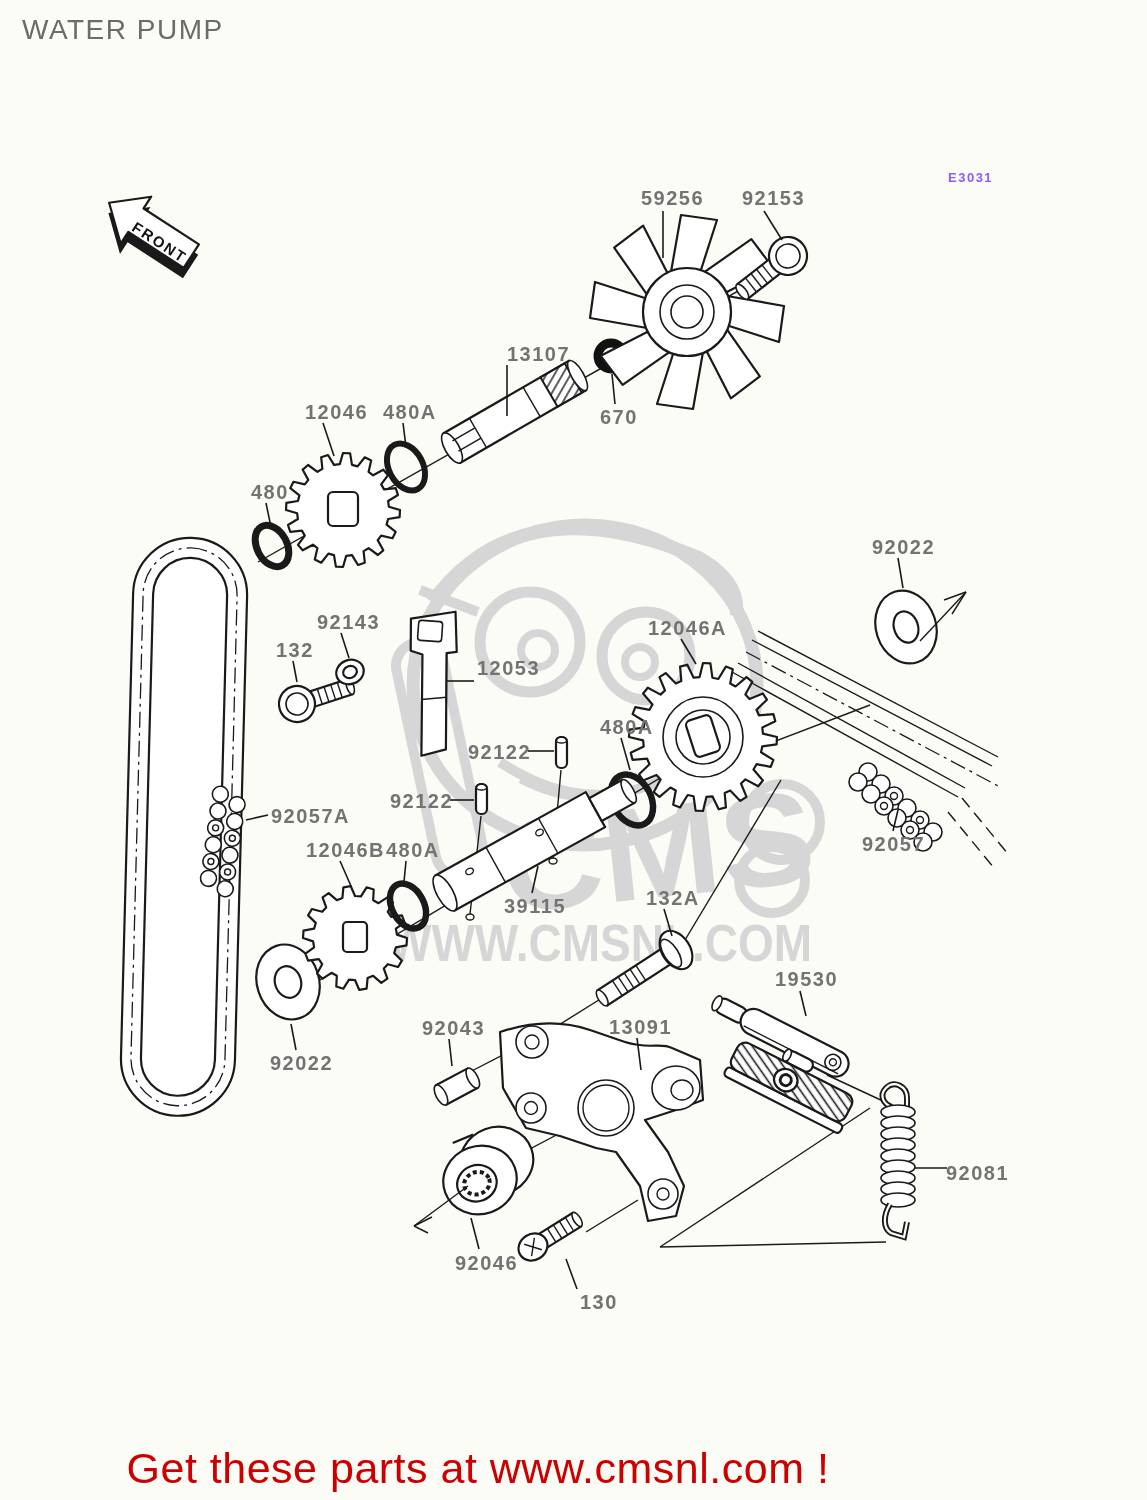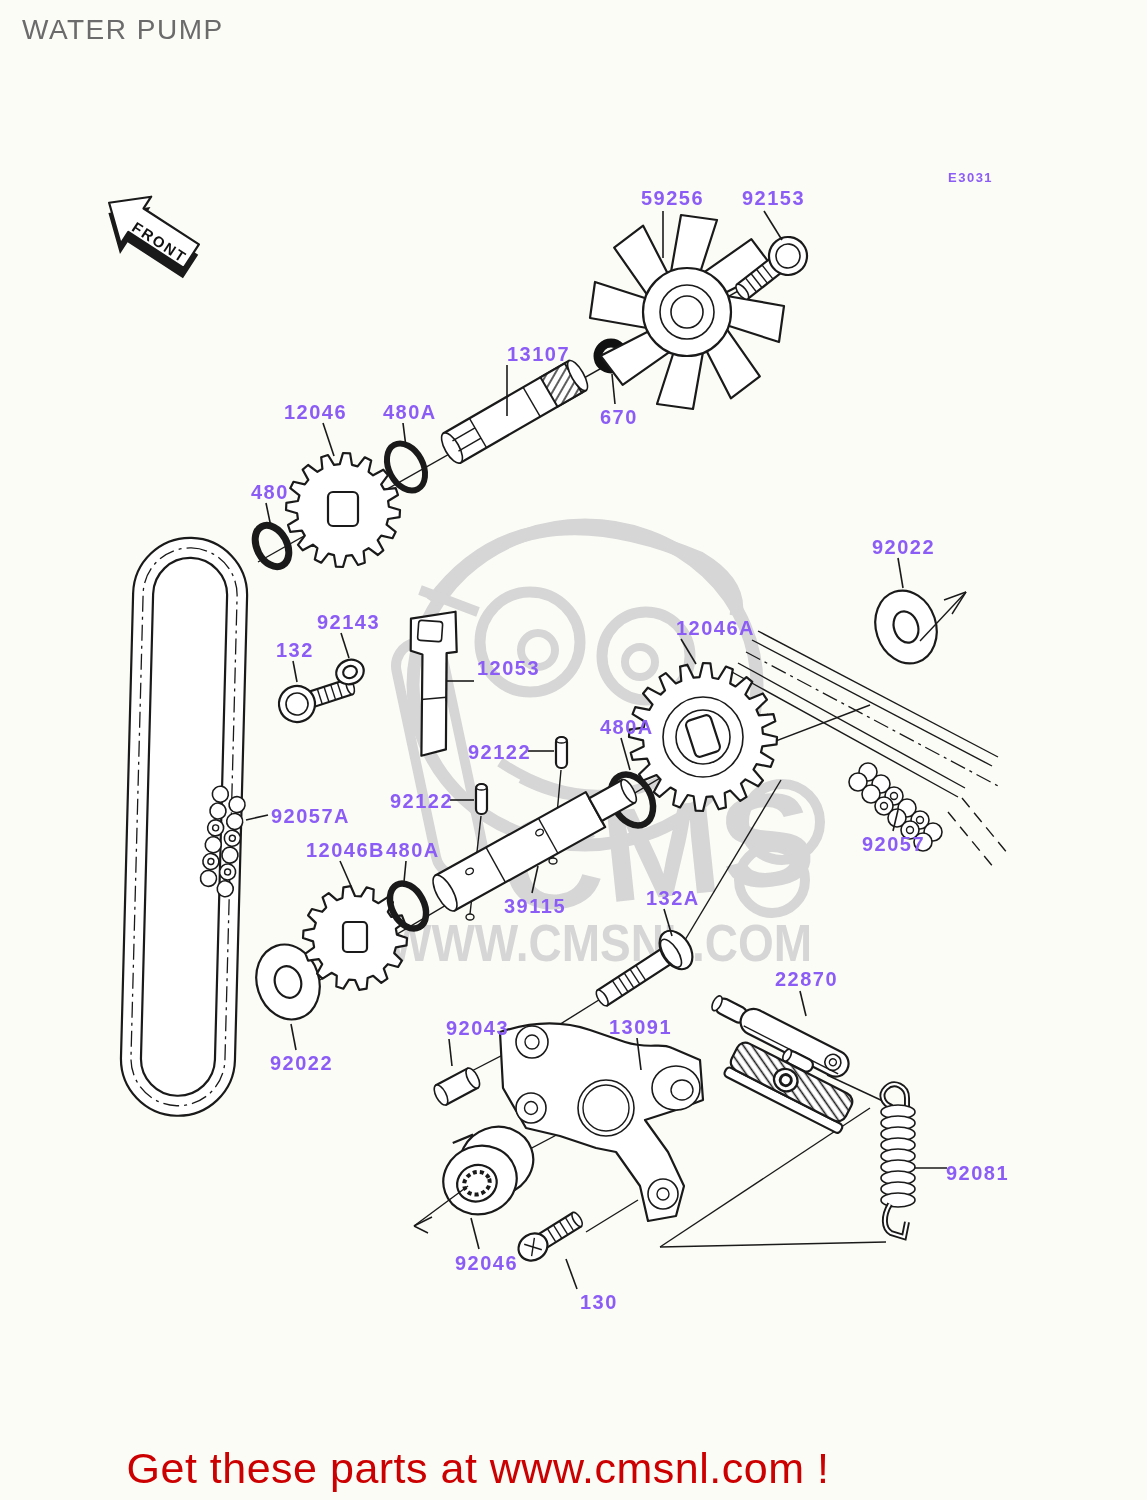--- a/index.html
+++ b/index.html
@@ -13,21 +13,21 @@
   .page-title{
     position:absolute;left:22px;top:14px;font-size:28px;letter-spacing:1.5px;
     color:var(--title);font-weight:400;
   }
   .diagram-code{
     position:absolute;left:948px;top:170px;font-size:13px;font-weight:bold;
     letter-spacing:1.5px;color:#8b5cf6;
   }
   .plabel{
     position:absolute;font-weight:bold;font-size:20px;letter-spacing:1.5px;
-    color:#8b5cf6;white-space:nowrap;
+    color:#737373;white-space:nowrap;
   }
   .footer{
     position:absolute;left:0;top:1444px;width:956px;text-align:center;
     font-size:43px;color:var(--red);letter-spacing:0.5px;
   }
   svg{position:absolute;left:0;top:0}
   .ln{stroke:var(--line);fill:none;stroke-width:2.2}
   .ln1{stroke:var(--line);fill:none;stroke-width:1.4}
   .pt{fill:#ffffff;stroke:var(--line);stroke-width:2.2;stroke-linejoin:round}
   .ptn{fill:#ffffff;stroke:var(--line);stroke-width:1.6}
@@ -397,40 +397,40 @@
     <path class="blk" d="M 5,29 L 37,1 L 37,15 L 103,15 L 103,43 L 37,43 L 37,57 Z"></path>
     <path class="pt" d="M 0,20 L 32,-8 L 32,6 L 98,6 L 98,34 L 32,34 L 32,48 Z" stroke-width="2.5"></path>
     <text x="33" y="31" font-size="15" font-weight="bold" letter-spacing="2" fill="#111">FRONT</text>
   </g>
 </svg>
 
 <div id="part-labels">
     <div class="plabel" style="left: 641px; top: 187px;">59256</div>
     <div class="plabel" style="left: 742px; top: 187px;">92153</div>
     <div class="plabel" style="left: 482px; top: 343px; margin-left: 25px;">13107</div>
-    <div class="plabel" style="left: 284px; top: 401px;">12046</div>
+    <div class="plabel" style="left: 305px; top: 401px;">12046</div>
     <div class="plabel" style="left: 383px; top: 401px;">480A</div>
     <div class="plabel" style="left: 600px; top: 406px;">670</div>
     <div class="plabel" style="left: 251px; top: 481px;">480</div>
     <div class="plabel" style="left: 872px; top: 536px;">92022</div>
     <div class="plabel" style="left: 317px; top: 611px;">92143</div>
     <div class="plabel" style="left: 276px; top: 639px;">132</div>
-    <div class="plabel" style="left: 648px; top: 617px; margin-left: 28px;">12046A</div>
+    <div class="plabel" style="left: 648px; top: 617px;">12046A</div>
     <div class="plabel" style="left: 477px; top: 657px;">12053</div>
     <div class="plabel" style="left: 600px; top: 716px;">480A</div>
     <div class="plabel" style="left: 468px; top: 741px;">92122</div>
     <div class="plabel" style="left: 390px; top: 790px;">92122</div>
     <div class="plabel" style="left: 271px; top: 805px;">92057A</div>
     <div class="plabel" style="left: 306px; top: 839px;">12046B</div>
     <div class="plabel" style="left: 386px; top: 839px;">480A</div>
     <div class="plabel" style="left: 504px; top: 895px;">39115</div>
     <div class="plabel" style="left: 646px; top: 887px;">132A</div>
     <div class="plabel" style="left: 862px; top: 833px;">92057</div>
-    <div class="plabel" style="left: 775px; top: 968px;">22870</div>
-    <div class="plabel" style="left: 422px; top: 1017px; margin-left: 24px;">92043</div>
+    <div class="plabel" style="left: 775px; top: 968px;">19530</div>
+    <div class="plabel" style="left: 422px; top: 1017px;">92043</div>
     <div class="plabel" style="left: 609px; top: 1016px;">13091</div>
     <div class="plabel" style="left: 270px; top: 1052px;">92022</div>
     <div class="plabel" style="left: 946px; top: 1162px;">92081</div>
     <div class="plabel" style="left: 455px; top: 1252px;">92046</div>
     <div class="plabel" style="left: 560px; top: 1291px; margin-left: 20px;">130</div>
   </div>
 
 <div class="footer">Get these parts at www.cmsnl.com !</div>
 
 </body></html>

